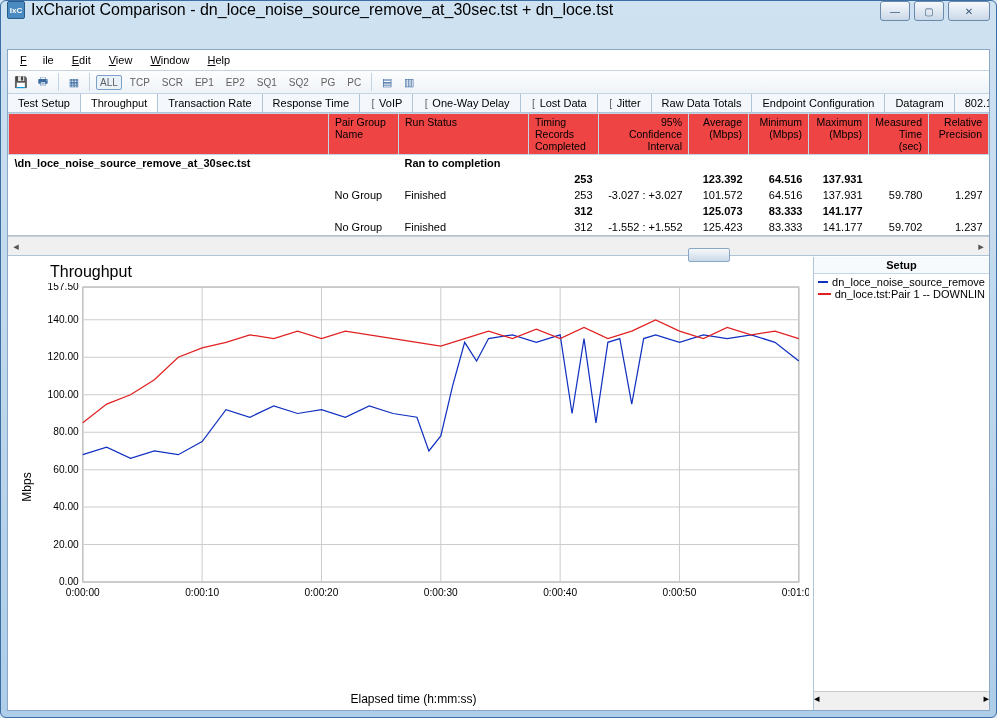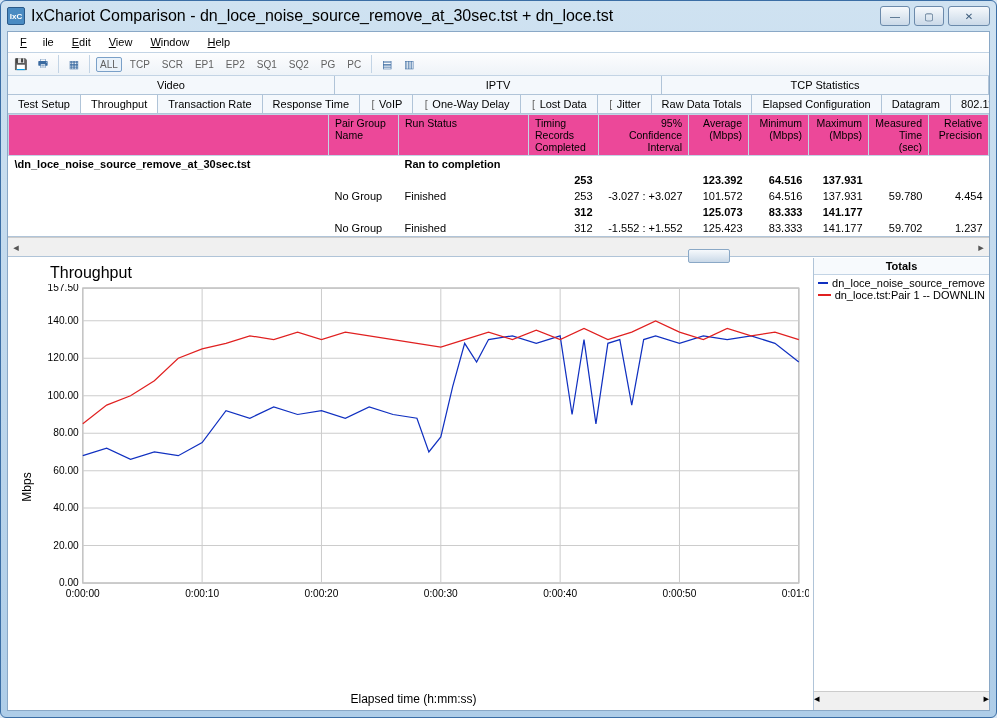--- a/index.html
+++ b/index.html
@@ -1,17 +1,17 @@
 <!DOCTYPE html>
 <html><head>
 <meta charset="utf-8">
 <style>
   html,body{margin:0;padding:0;font-family:"Segoe UI",Tahoma,sans-serif;font-size:11px;background:#d6e6f5;height:100%;}
   .window{width:997px;height:718px;background:linear-gradient(#cfe2f1,#aecde8);border:1px solid #3b6ea5;border-radius:6px;box-sizing:border-box;display:flex;flex-direction:column;overflow:hidden;}
-  .titlebar{height:30px;display:flex;align-items:center;padding:0 6px;}
+  .titlebar{height:48px;display:flex;padding:0 6px;}
   .titlebar .icon{width:16px;height:16px;background:#4a8bc2;border:1px solid #2a5a8a;border-radius:2px;margin-right:6px;display:flex;align-items:center;justify-content:center;color:#fff;font-size:8px;font-weight:bold;}
   .titlebar .title{flex:1;color:#000;font-size:16px;}
   .winbtns{display:flex;gap:4px;}
   .winbtn{width:28px;height:18px;background:linear-gradient(#f6f9fc,#cad9e8);border:1px solid #6b8aab;border-radius:3px;display:flex;align-items:center;justify-content:center;font-size:10px;color:#3a5a7a;cursor:default;}
   .winbtn.close{width:40px;}
   .client{flex:1;margin:0 6px 6px 6px;background:#fff;border:1px solid #8aa8c6;display:flex;flex-direction:column;overflow:hidden;}
   .menubar{display:flex;gap:2px;padding:2px 4px;border-bottom:1px solid #c3d4e5;}
   .menubar span{padding:2px 8px;cursor:default;}
   .menubar span u{text-decoration:underline;}
   .toolbar{display:flex;align-items:center;padding:2px 4px;border-bottom:1px solid #c3d4e5;gap:4px;background:linear-gradient(#fdfdfe,#eef3f8);}
@@ -20,21 +20,21 @@
   .tfilter{font-size:10px;color:#606060;padding:1px 3px;border:1px solid transparent;}
   .tfilter.active{border:1px solid #7aa0c8;background:#eaf2fa;border-radius:2px;}
   .supertabs{display:flex;border-bottom:1px solid #b0c4d8;}
   .supertab{flex:1;text-align:center;padding:3px 0;border-right:1px solid #b0c4d8;background:#f4f8fc;}
   .tabs{display:flex;border-bottom:1px solid #b0c4d8;background:#f4f8fc;overflow:hidden;}
   .tab{padding:3px 10px;border-right:1px solid #b0c4d8;white-space:nowrap;cursor:default;}
   .tab.active{background:#fff;border-bottom:1px solid #fff;margin-bottom:-1px;}
   .tab .mk{font-family:monospace;font-size:10px;color:#606060;margin-right:3px;}
   .datagrid{border-bottom:1px solid #b0c4d8;overflow-x:auto;}
   .datagrid table{border-collapse:collapse;width:100%;table-layout:fixed;}
-  .datagrid th{font-weight:normal;text-align:left;padding:2px 6px;border:1px solid #c3d4e5;background:#ec4899;font-size:10.5px;vertical-align:top;height:28px;}
+  .datagrid th{font-weight:normal;text-align:left;padding:2px 6px;border:1px solid #c3d4e5;background:#ef4444;font-size:10.5px;vertical-align:top;height:28px;}
   .datagrid td{padding:2px 6px;font-size:11px;white-space:nowrap;overflow:hidden;}
   .datagrid .num{text-align:right;}
   .datagrid .bold{font-weight:bold;}
   .hscroll{height:18px;background:#f0f0f0;border-top:1px solid #ccc;border-bottom:1px solid #b0c4d8;display:flex;align-items:center;justify-content:center;}
   .hscroll .thumb{margin:0 auto;width:40px;height:12px;background:linear-gradient(#f6f9fc,#cad9e8);border:1px solid #8aa8c6;border-radius:2px;}
   .hscroll .arrow{width:16px;height:16px;display:flex;align-items:center;justify-content:center;color:#555;}
   .chartarea{flex:1;display:flex;overflow:hidden;border-top:1px solid #fff;}
   .chartpanel{flex:1;padding:6px 4px 4px 10px;display:flex;flex-direction:column;}
   .charttitle{font-size:16px;font-family:Arial,sans-serif;margin:0 0 2px 32px;}
   .plotrow{flex:1;display:flex;}
@@ -88,37 +88,32 @@
       <span class="tfilter">EP2</span>
       <span class="tfilter">SQ1</span>
       <span class="tfilter">SQ2</span>
       <span class="tfilter">PG</span>
       <span class="tfilter">PC</span>
       <div class="tsep"></div>
       <div class="tbtn">▤</div>
       <div class="tbtn">▥</div>
     </div>
 
-    <div class="supertabs">
-      <div class="supertab">Video</div>
-      <div class="supertab">IPTV</div>
-      <div class="supertab">TCP Statistics</div>
-    </div>
 
     <div class="tabs" id="tabs">
         <div class="tab">Test Setup</div>
         <div class="tab active">Throughput</div>
         <div class="tab">Transaction Rate</div>
         <div class="tab">Response Time</div>
         <div class="tab"><span class="mk">[</span>VoIP</div>
         <div class="tab"><span class="mk">[</span>One-Way Delay</div>
         <div class="tab"><span class="mk">[</span>Lost Data</div>
         <div class="tab"><span class="mk">[</span>Jitter</div>
         <div class="tab">Raw Data Totals</div>
-        <div class="tab">Elapsed Configuration</div>
+        <div class="tab">Endpoint Configuration</div>
         <div class="tab">Datagram</div>
         <div class="tab">802.11</div>
       </div>
 
     <div class="datagrid">
       <table>
         <colgroup>
           <col style="width:320px">
             <col style="width:70px">
             <col style="width:130px">
@@ -172,21 +167,21 @@
             <tr>
               <td></td>
               <td>No Group</td>
               <td>Finished</td>
               <td class="num">253</td>
               <td class="num">-3.027 : +3.027</td>
               <td class="num">101.572</td>
               <td class="num">64.516</td>
               <td class="num">137.931</td>
               <td class="num">59.780</td>
-              <td class="num">4.454</td>
+              <td class="num">1.297</td>
             </tr>
             <tr>
               <td class="bold"></td>
               <td class="bold"></td>
               <td class="bold"></td>
               <td class="num bold">312</td>
               <td class="num bold"></td>
               <td class="num bold">125.073</td>
               <td class="num bold">83.333</td>
               <td class="num bold">141.177</td>
@@ -260,21 +255,21 @@
                 <line x1="750" y1="4" x2="750" y2="294" stroke="#ccc"></line>
                 <text x="750" y="308" text-anchor="middle" font-size="10" fill="#000">0:01:00</text>
                 <path d="M46 168.79365079365078L69.46666666666667 161.42857142857144L92.93333333333334 172.47619047619048L116.4 165.11111111111111L139.86666666666667 168.79365079365078L163.33333333333331 155.90476190476193L186.8 124.60317460317458L210.26666666666668 131.96825396825398L233.73333333333332 120.92063492063491L257.2 128.2857142857143L280.66666666666663 124.60317460317458L304.1333333333333 131.96825396825398L327.6 120.92063492063491L351.06666666666666 128.2857142857143L374.53333333333336 131.96825396825398L386.26666666666665 165.11111111111111L398 150.38095238095238L409.73333333333335 100.66666666666669L421.46666666666664 58.31746031746033L433.20000000000005 76.73015873015873L444.93333333333334 54.63492063492066L468.4 50.952380952380935L491.8666666666667 58.31746031746033L515.3333333333333 50.952380952380935L527.0666666666666 128.2857142857143L538.8 54.63492063492066L550.5333333333333 137.4920634920635L562.2666666666667 58.31746031746033L574 54.63492063492066L585.7333333333333 119.07936507936509L597.4666666666667 54.63492063492066L609.2 50.952380952380935L632.6666666666667 58.31746031746033L656.1333333333333 50.952380952380935L679.6 54.63492063492066L703.0666666666667 50.952380952380935L726.5333333333333 58.31746031746033L750 76.73015873015873" fill="none" stroke="#1030c0" stroke-width="1.2"></path>
                 <path d="M46 137.4920634920635L69.46666666666667 119.07936507936509L92.93333333333334 109.87301587301587L116.4 95.14285714285714L139.86666666666667 73.04761904761907L163.33333333333331 63.84126984126985L186.8 58.31746031746033L210.26666666666668 50.952380952380935L233.73333333333332 54.63492063492066L257.2 47.269841269841265L280.66666666666663 54.63492063492066L304.1333333333333 47.269841269841265L327.6 50.952380952380935L351.06666666666666 54.63492063492066L374.53333333333336 58.31746031746033L398 62L421.46666666666664 54.63492063492066L444.93333333333334 47.269841269841265L468.4 54.63492063492066L491.8666666666667 45.428571428571445L515.3333333333333 54.63492063492066L538.8 43.58730158730157L562.2666666666667 54.63492063492066L585.7333333333333 47.269841269841265L609.2 36.22222222222223L632.6666666666667 47.269841269841265L656.1333333333333 54.63492063492066L679.6 43.58730158730157L703.0666666666667 50.952380952380935L726.5333333333333 47.269841269841265L750 54.63492063492066" fill="none" stroke="#e02020" stroke-width="1.2"></path>
               </svg>
           </div>
         </div>
         <div class="xlabel">Elapsed time (h:mm:ss)</div>
       </div>
       <div class="legendpanel">
-        <div class="legendhdr">Totals</div>
+        <div class="legendhdr">Setup</div>
         <div class="legenditems" id="legenditems">
             <div class="legenditem">
               <span class="legswatch" style="background:#1030c0"></span>
               <span>dn_loce_noise_source_remove</span>
             </div>
             <div class="legenditem">
               <span class="legswatch" style="background:#e02020"></span>
               <span>dn_loce.tst:Pair 1 -- DOWNLIN</span>
             </div>
           </div>

